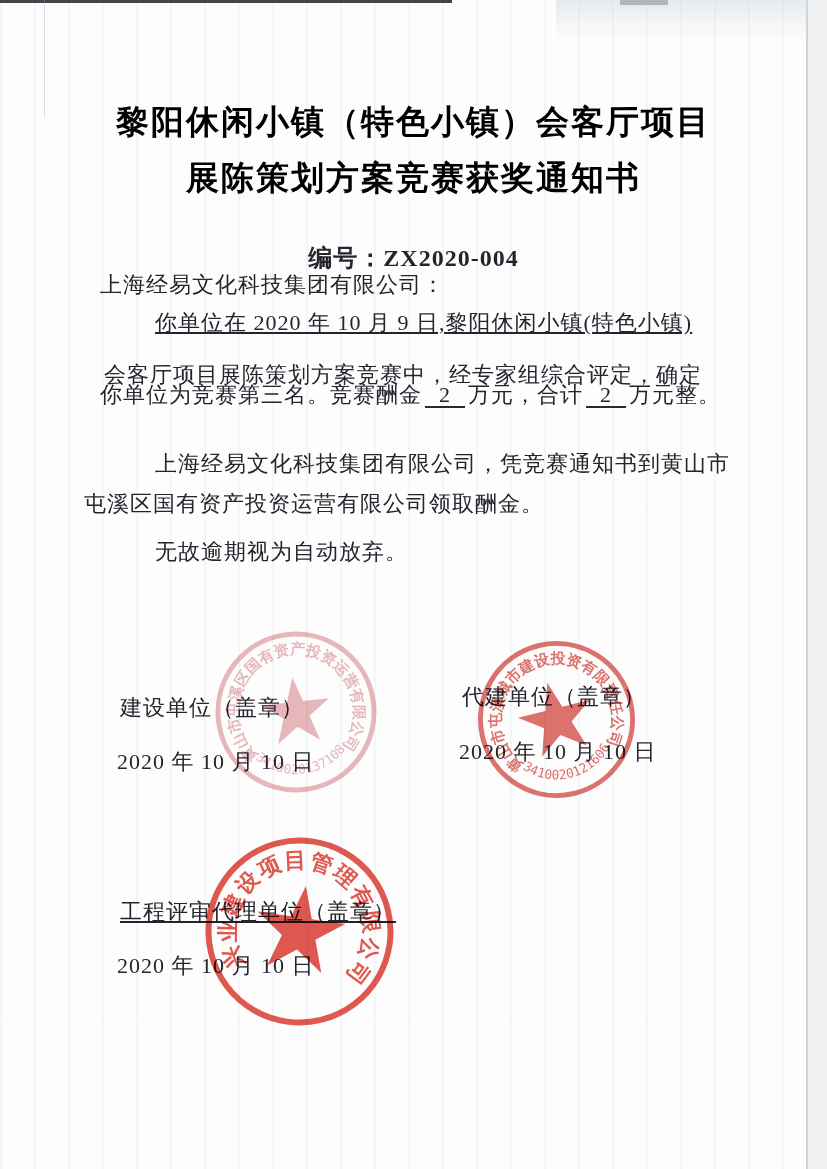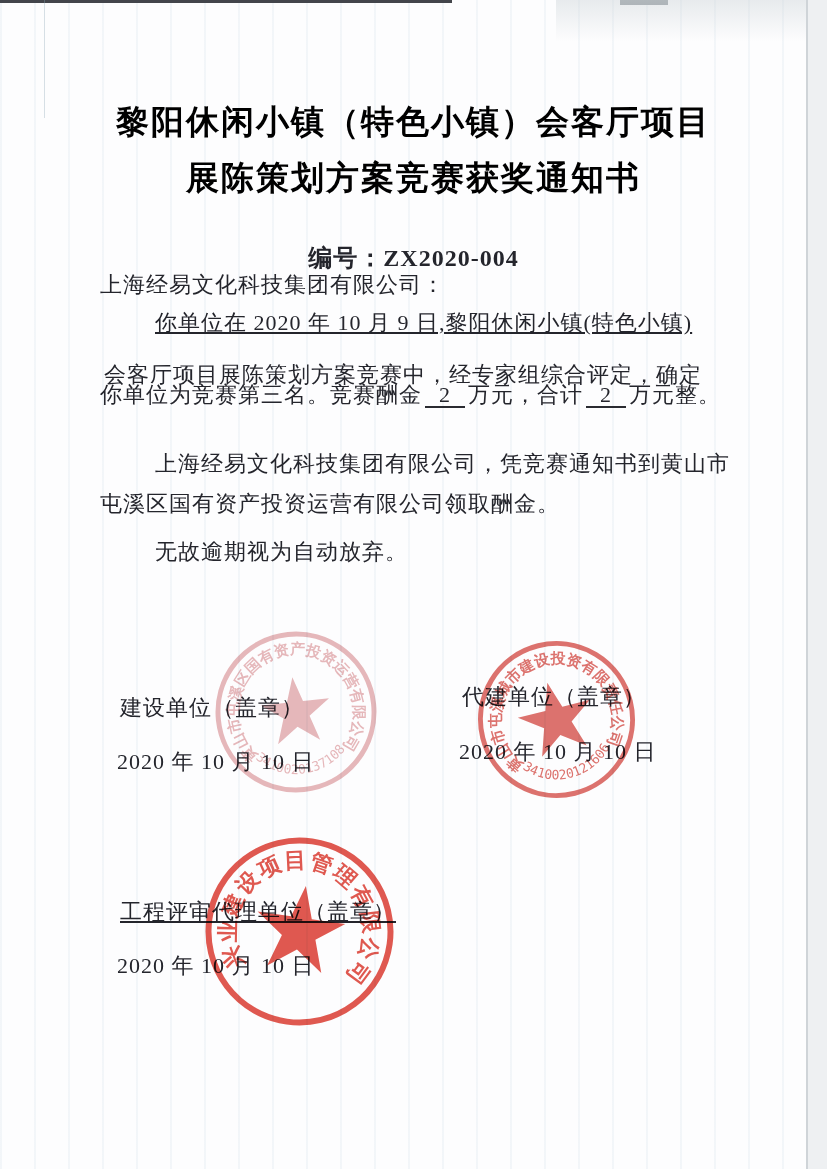--- a/index.html
+++ b/index.html
@@ -47,21 +47,21 @@
 
   <div class="line" style="top:270px;left:100px;">上海经易文化科技集团有限公司：</div>
 
   <div class="line" style="top:308px;left:155px;text-decoration:underline;">你单位在 2020 年 10 月 9 日,黎阳休闲小镇(特色小镇)</div>
   <div class="line" style="top:360px;left:104px;">会客厅项目展陈策划方案竞赛中，经专家组综合评定，确定</div>
   <div class="line" style="top:380px;left:100px;">
     <span>你单位为竞赛第三名。竞赛酬金</span><span class="fill-blank">2</span><span>万元，合计</span><span class="fill-blank">2</span><span>万元整。</span>
   </div>
 
   <div class="line" style="top:449px;left:155px;">上海经易文化科技集团有限公司，凭竞赛通知书到黄山市</div>
-  <div class="line" style="top:489px;left:100px;">屯溪区国有资产投资运营有限公司领取酬金。</div>
+  <div class="line" style="top:489px;left:84px;">屯溪区国有资产投资运营有限公司领取酬金。</div>
 
   <div class="line" style="top:537px;left:155px;">无故逾期视为自动放弃。</div>
 
   <div class="line" style="top:693px;left:120px;">建设单位（盖章）</div>
   <div class="line" style="top:747px;left:117px;">2020 年 10 月 10 日</div>
 
   <div class="line" style="top:682px;left:462px;">代建单位（盖章）</div>
   <div class="line" style="top:737px;left:459px;">2020 年 10 月 10 日</div>
 
   <div class="line" style="top:897px;left:120px;text-decoration:underline;">工程评审代理单位（盖章）</div>

